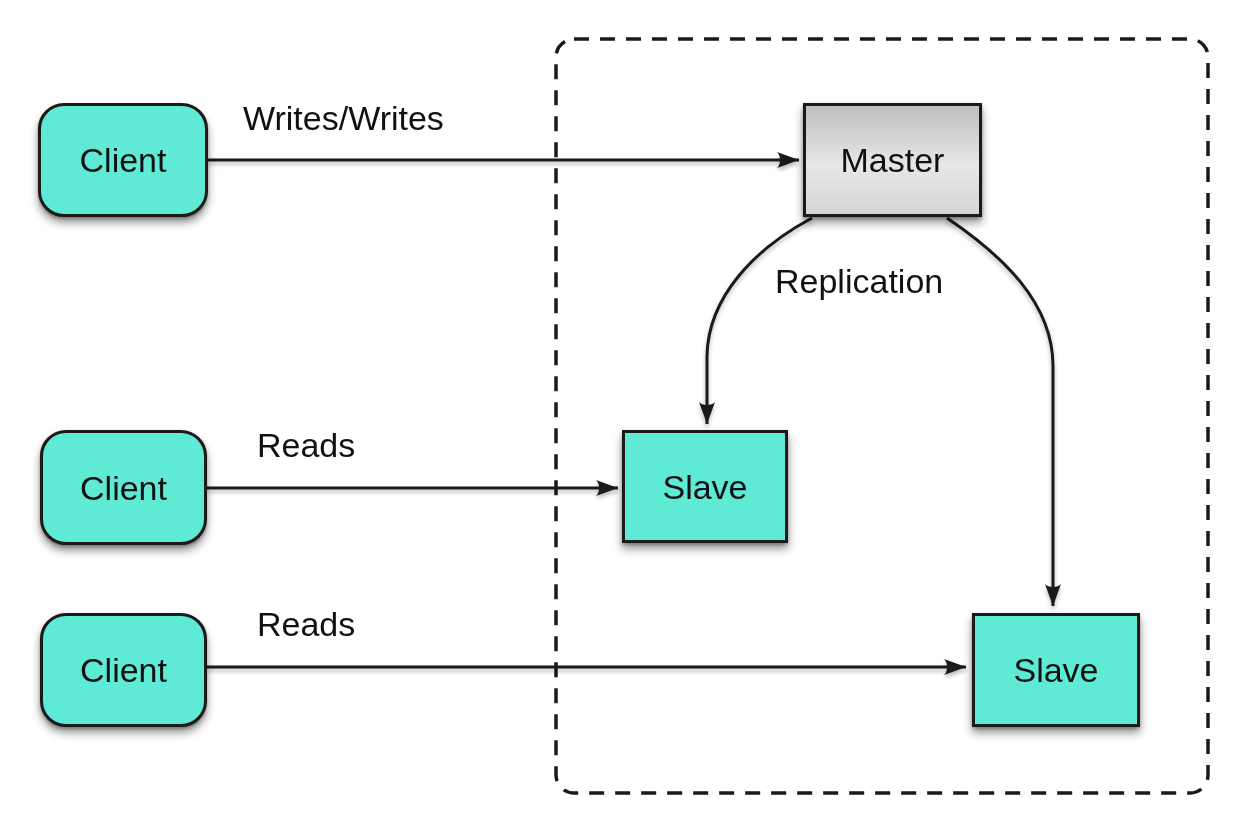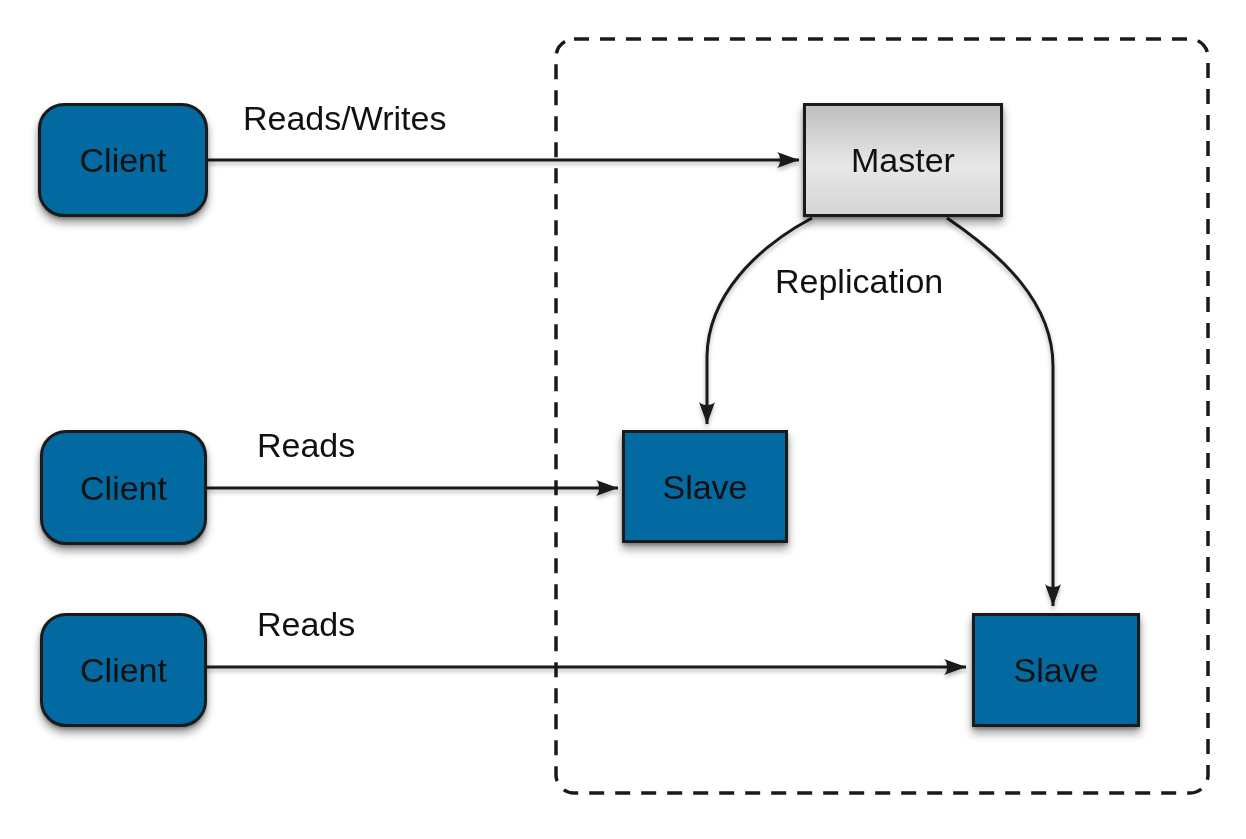--- a/index.html
+++ b/index.html
@@ -25,21 +25,21 @@
   .edge-line {
     filter: drop-shadow(0 3px 2px rgba(0,0,0,0.28));
   }
   .node {
     position: absolute;
     z-index: 2;
     display: flex;
     align-items: center;
     justify-content: center;
     border: 3px solid #1a1a1a;
-    background: #0369a1;
+    background: #5eead4;
     box-shadow: 0 6px 9px rgba(0,0,0,0.40), 0 2px 3px rgba(0,0,0,0.25);
     box-sizing: border-box;
   }
   .node .node-label {
     font-size: 34px;
     line-height: 1;
     color: #111111;
     white-space: nowrap;
   }
   .node.client {
@@ -53,21 +53,21 @@
     z-index: 3;
     font-size: 34px;
     line-height: 1.1;
     color: #111111;
     white-space: nowrap;
   }
   
   #client-1 { left: 38px;  top: 103px; width: 170px; height: 114px; }
   #client-2 { left: 40px;  top: 430px; width: 167px; height: 115px; }
   #client-3 { left: 40px;  top: 613px; width: 167px; height: 114px; }
-  #master   { left: 803px; top: 103px; width: 200px; height: 114px; }
+  #master   { left: 803px; top: 103px; width: 179px; height: 114px; }
   #slave-1  { left: 622px; top: 430px; width: 166px; height: 113px; }
   #slave-2  { left: 972px; top: 613px; width: 168px; height: 114px; }
   
   #label-reads-writes { left: 243px; top: 100px; }
   #label-reads-mid    { left: 257px; top: 427px; }
   #label-reads-bottom { left: 257px; top: 606px; }
   #label-replication  { left: 775px; top: 263px; }
 </style>
 </head>
 <body>
@@ -111,18 +111,18 @@
     <span class="node-label">Master</span>
   </div>
 
   <div class="node slave" id="slave-1">
     <span class="node-label">Slave</span>
   </div>
   <div class="node slave" id="slave-2">
     <span class="node-label">Slave</span>
   </div>
 
-  <div class="edge-label" id="label-reads-writes">Reads/Writes</div>
+  <div class="edge-label" id="label-reads-writes">Writes/Writes</div>
   <div class="edge-label" id="label-reads-mid">Reads</div>
   <div class="edge-label" id="label-reads-bottom">Reads</div>
   <div class="edge-label" id="label-replication">Replication</div>
 
 </div>
 
 </body></html>

